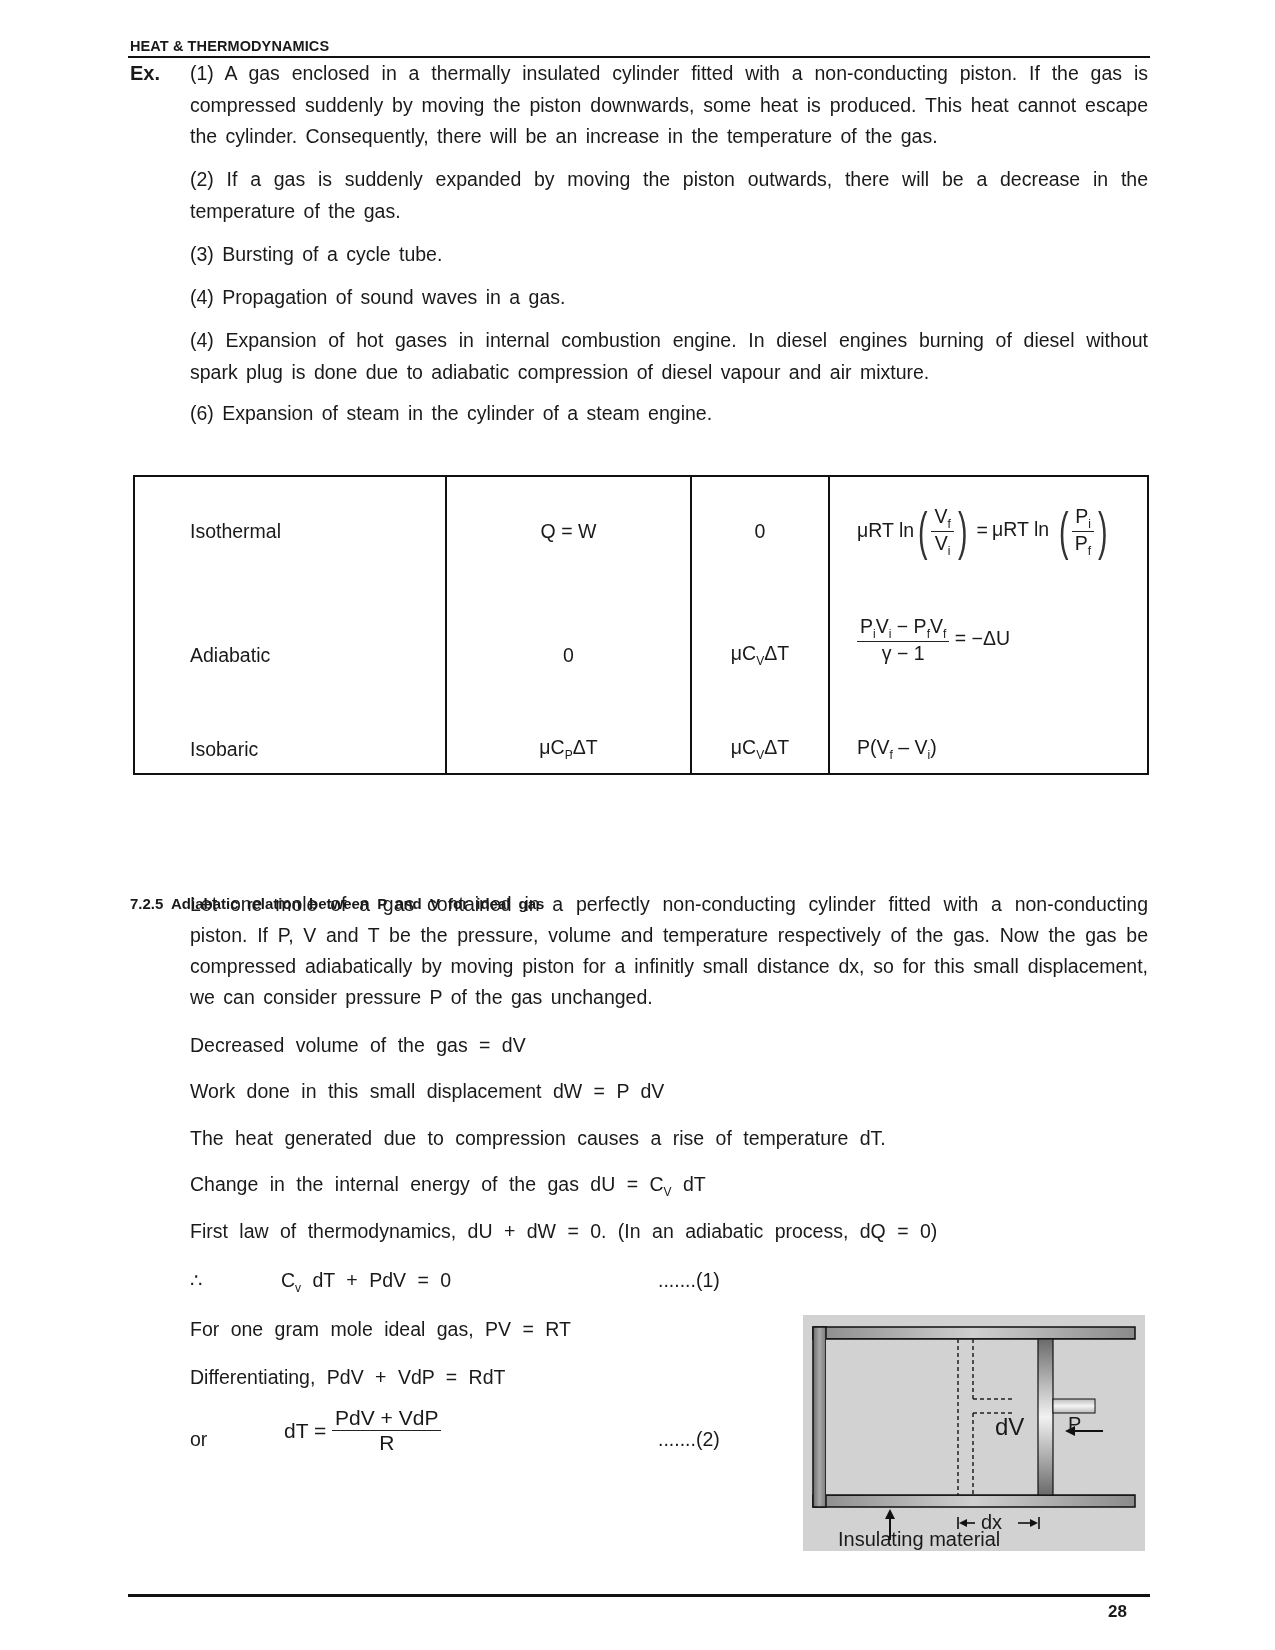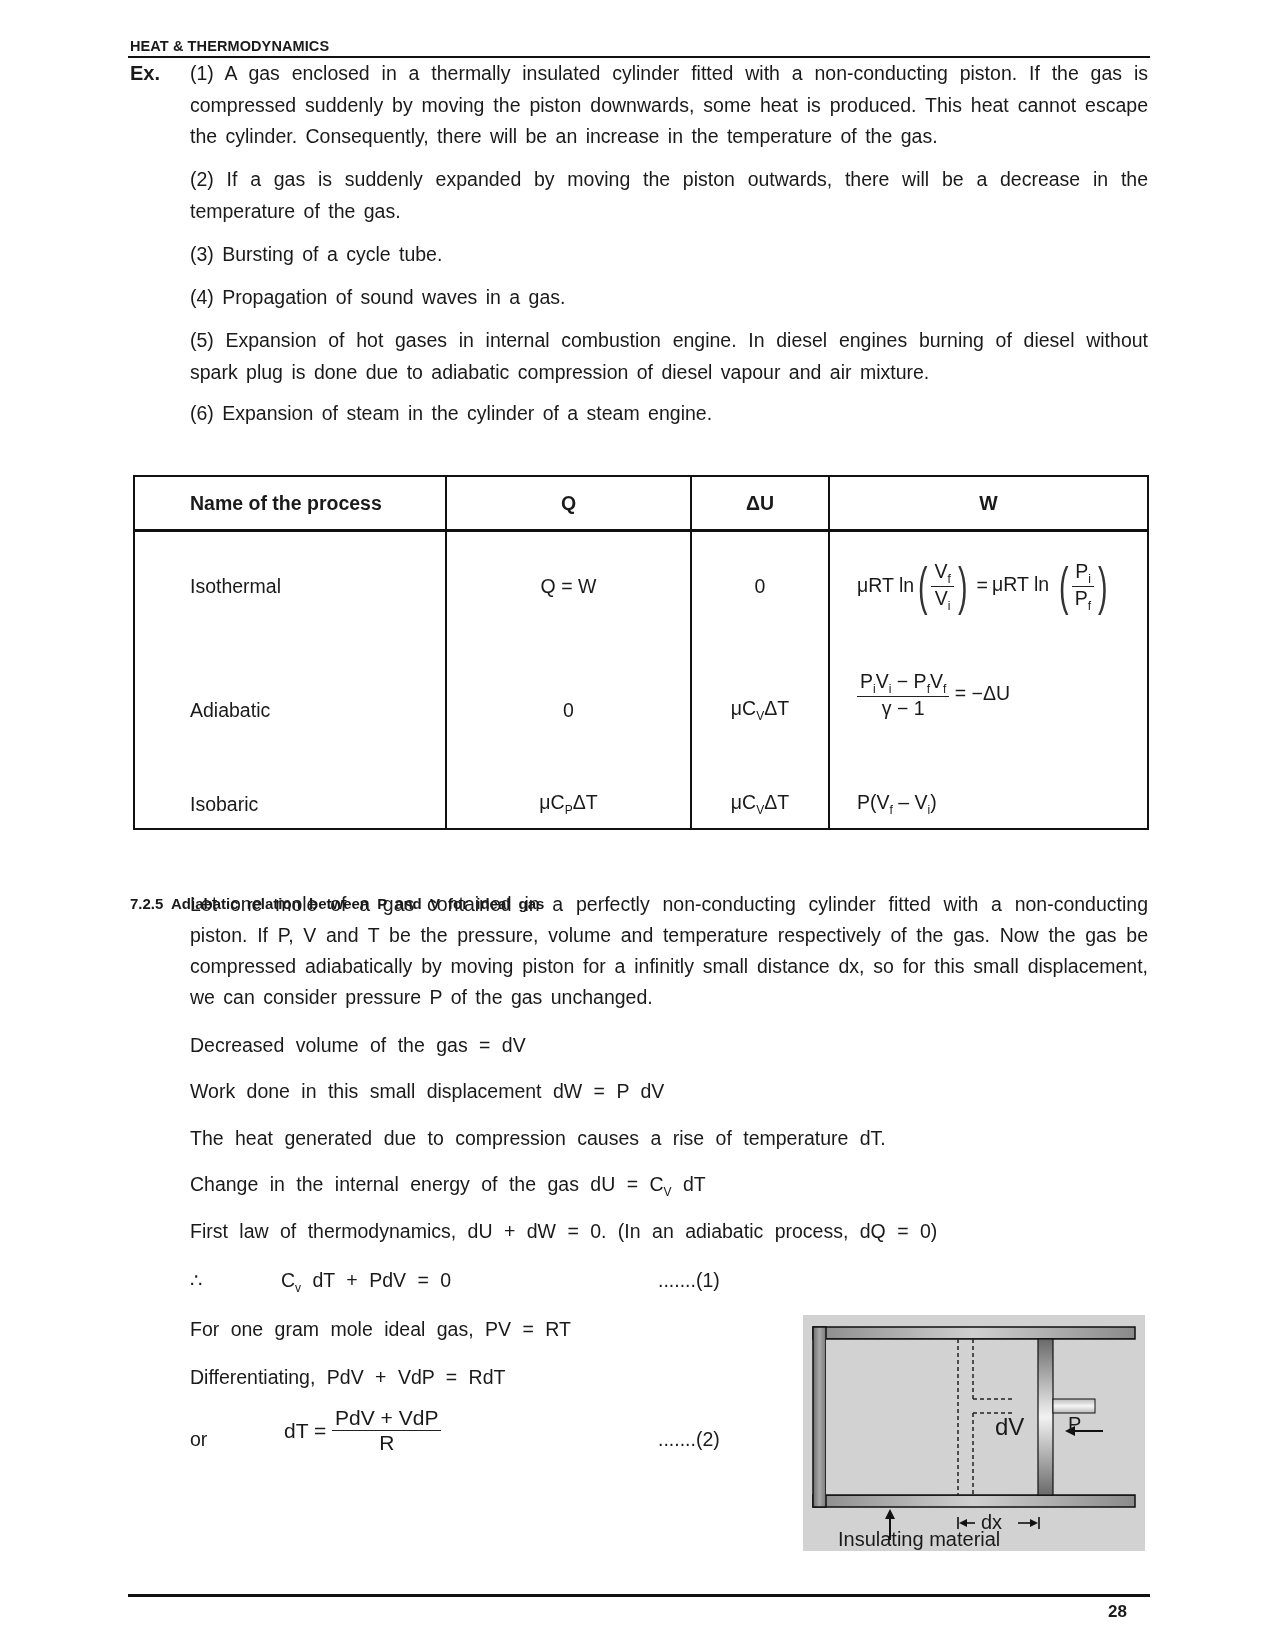--- a/index.html
+++ b/index.html
@@ -32,31 +32,25 @@
 <body>
 
 <div class="abs hdr">HEAT &amp; THERMODYNAMICS</div>
 <div class="abs hdr-line"></div>
 
 <div class="abs ex">Ex.</div>
 <div class="abs para" style="top:58px;">(1) A gas enclosed in a thermally insulated cylinder fitted with a non-conducting piston. If the gas is compressed suddenly by moving the piston downwards, some heat is produced. This heat cannot escape the cylinder. Consequently, there will be an increase in the temperature of the gas.</div>
 <div class="abs para" style="top:164px;">(2) If a gas is suddenly expanded by moving the piston outwards, there will be a decrease in the temperature of the gas.</div>
 <div class="abs para" style="top:239px;">(3) Bursting of a cycle tube.</div>
 <div class="abs para" style="top:282px;">(4) Propagation of sound waves in a gas.</div>
-<div class="abs para" style="top:325px;">(5) Expansion of hot gases in internal combustion engine. In diesel engines burning of diesel without spark plug is done due to adiabatic compression of diesel vapour and air mixture.</div>
+<div class="abs para" style="top:325px;">(4) Expansion of hot gases in internal combustion engine. In diesel engines burning of diesel without spark plug is done due to adiabatic compression of diesel vapour and air mixture.</div>
 <div class="abs para" style="top:398px;">(6) Expansion of steam in the cylinder of a steam engine.</div>
 
 <table class="proc">
   <tbody>
-      <tr>
-    <th class="c1"><span>Name of the process</span></th>
-    <th class="c2">Q</th>
-    <th class="c3">ΔU</th>
-    <th class="c4" style="text-align:center;">W</th>
-  </tr>
   <tr class="r-iso">
     <td class="c1"><span>Isothermal</span></td>
     <td class="c2">Q = W</td>
     <td class="c3">0</td>
     <td class="c4" style="padding-left:27px;margin-top:31px;">
       <span>μRT ln</span><span class="paren">(</span><span class="frac"><span class="num"><span>V</span><span class="sub">f</span></span><span class="den"><span>V</span><span class="sub">i</span></span></span><span class="paren">)</span>
       <span>=</span><span style="margin-left:4px;">μRT ln</span>
       <span class="paren">(</span><span class="frac"><span class="num"><span>P</span><span class="sub">i</span></span><span class="den"><span>P</span><span class="sub">f</span></span></span><span class="paren">)</span>
     </td>
   </tr>

